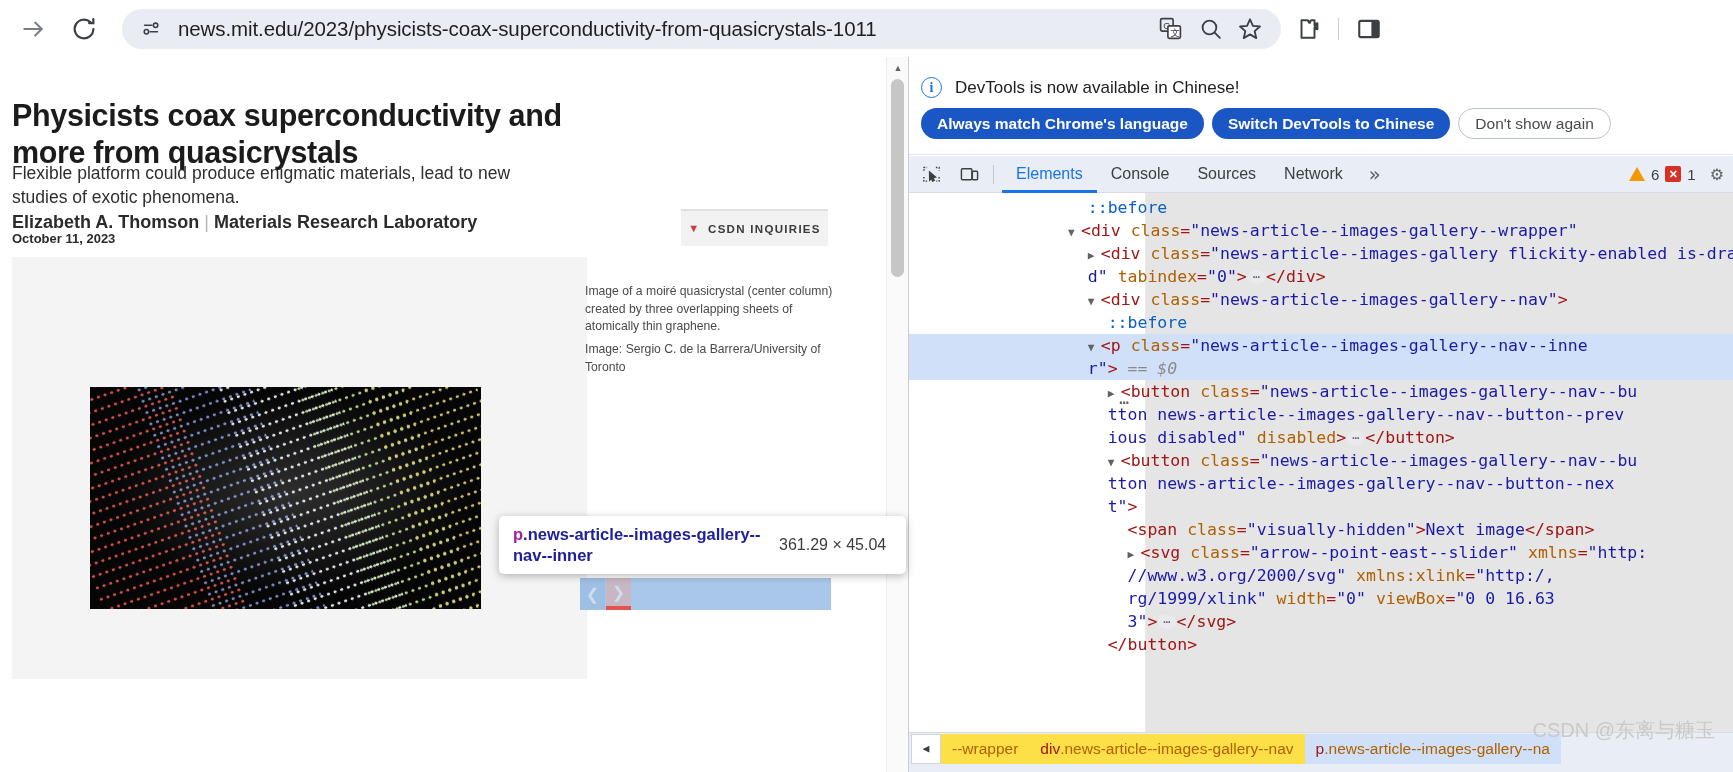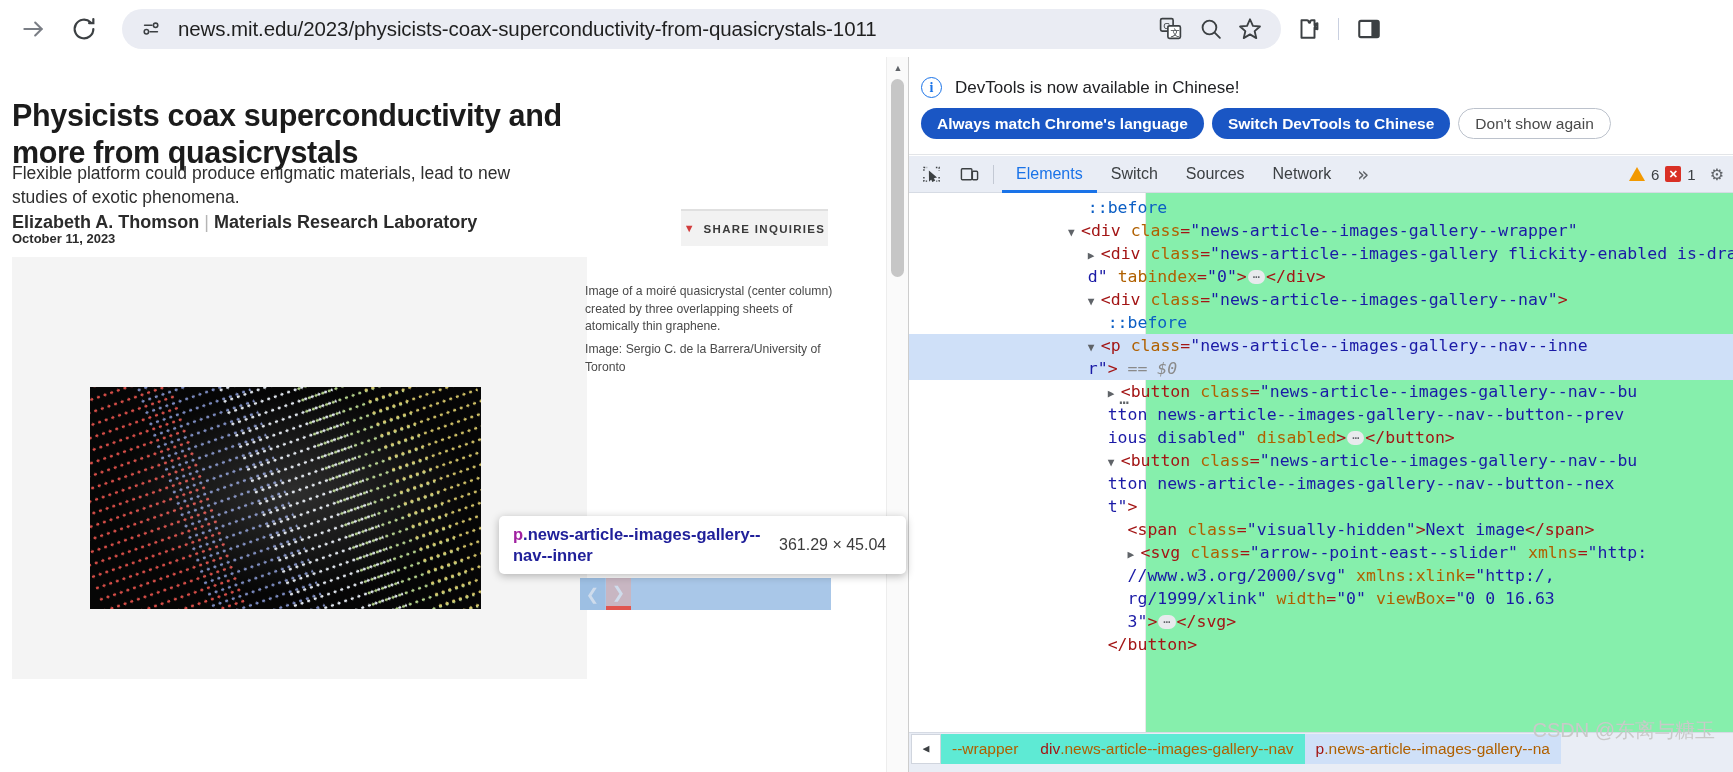--- a/index.html
+++ b/index.html
@@ -312,21 +312,21 @@
     display: flex; align-items: center; justify-content: center;
   }
   .dt-gear {
     font-size: 16px; color: #5f6368; margin-left: 8px;
   }
 
   
   .dom-tree {
     position: absolute; top: 136px; left: 0;
     width: 825px; height: 539px;
-    background: #86efac;
+    background: #e5e5e5;
     overflow: hidden;
   }
   .gutter {
     position: absolute; top: 0; left: 0;
     width: 237px; height: 539px;
     background: #ffffff;
     border-right: 1px solid #e8e8e8;
   }
   .dom-line {
     position: absolute; left: 0; width: 825px; height: 23px;
@@ -370,21 +370,21 @@
     border: 1px solid #d0d5de;
     display: flex; align-items: center; justify-content: center;
     font-size: 11px; color: #3c4043; flex: none;
     margin-left: 2px;
   }
   .crumb {
     font-family: "Liberation Sans", sans-serif;
     font-size: 15.5px; padding: 0 11px; height: 30px;
     display: flex; align-items: center; white-space: nowrap;
   }
-  .crumb-plain { color: #b06000; background: #5eead4; }
+  .crumb-plain { color: #b06000; background: #fde047; }
   .crumb-sel { background: #cfe0f8; }
   .crumb-sel .c-tag { color: #a020a0; }
   .crumb-sel .c-cls { color: #b06000; }
   .crumb .c-tag { color: #a31515; }
   .crumb .c-cls { color: #b06000; }
   .dt-bottom-strip {
     position: absolute; top: 707px; left: 0;
     width: 825px; height: 65px; background: #e9edf5;
   }
   .watermark {
@@ -468,21 +468,21 @@
     <div class="art-dek">Flexible platform could produce enigmatic materials, lead to new studies of exotic phenomena.</div>
     <div class="art-byline">
       <span>Elizabeth A. Thomson</span>
       <span class="sepbar">|</span>
       <span>Materials Research Laboratory</span>
     </div>
     <div class="art-date">October 11, 2023</div>
 
     <div class="press-inq">
       <span class="chev">▼</span>
-      <span class="lbl">SHARE INQUIRIES</span>
+      <span class="lbl">CSDN INQUIRIES</span>
     </div>
 
     <div class="img-panel">
       <div class="moire">
         <div class="band b1"></div>
           <div class="band b2"></div>
           <div class="band b3"></div>
         <div class="band b4"></div>
           <div class="band b5"></div>
         <div class="haze"></div>
@@ -550,21 +550,21 @@
       </svg>
     </div>
     <div class="dt-toolicon">
       <svg width="19" height="19" viewBox="0 0 20 20" fill="none" stroke="#3c4043" stroke-width="1.5">
         <rect x="1.5" y="4" width="11" height="11.5" rx="1"></rect>
         <rect x="13" y="6.5" width="5.5" height="9" rx="1"></rect>
       </svg>
     </div>
     <div class="dt-div"></div>
     <div class="dt-tab active">Elements</div>
-    <div class="dt-tab">Switch</div>
+    <div class="dt-tab">Console</div>
     <div class="dt-tab">Sources</div>
     <div class="dt-tab">Network</div>
     <div class="dt-more">»</div>
     <div class="dt-counts">
       <span class="warn-tri"></span>
       <span>6</span>
       <span class="err-box">✕</span>
       <span>1</span>
       <span class="dt-gear">⚙</span>
     </div>

